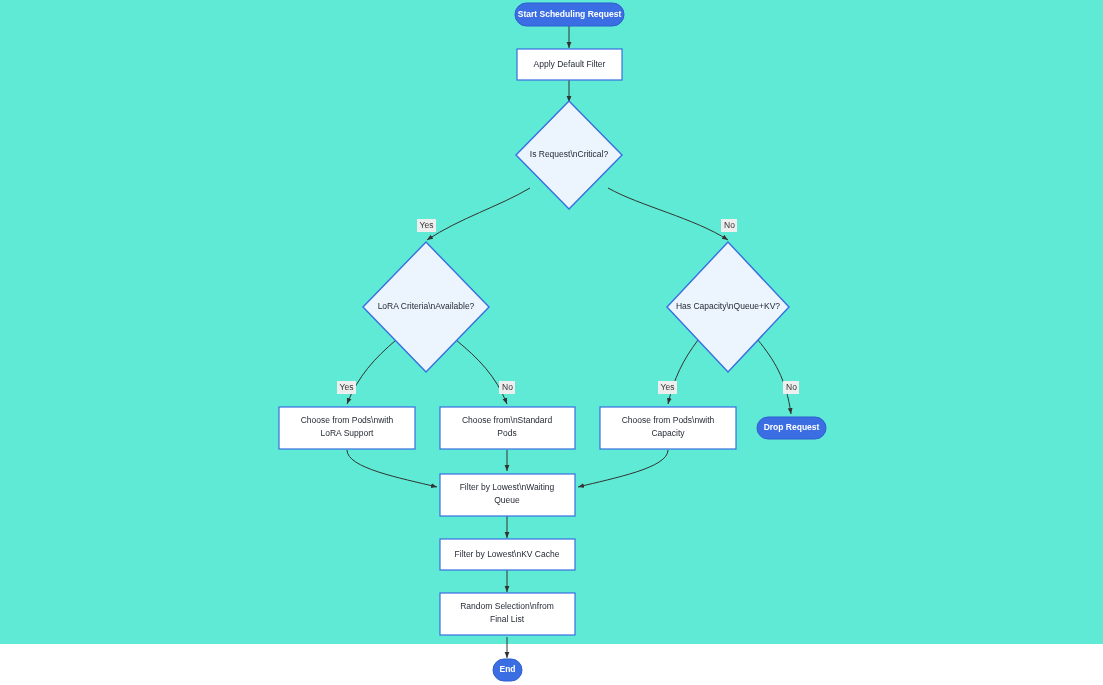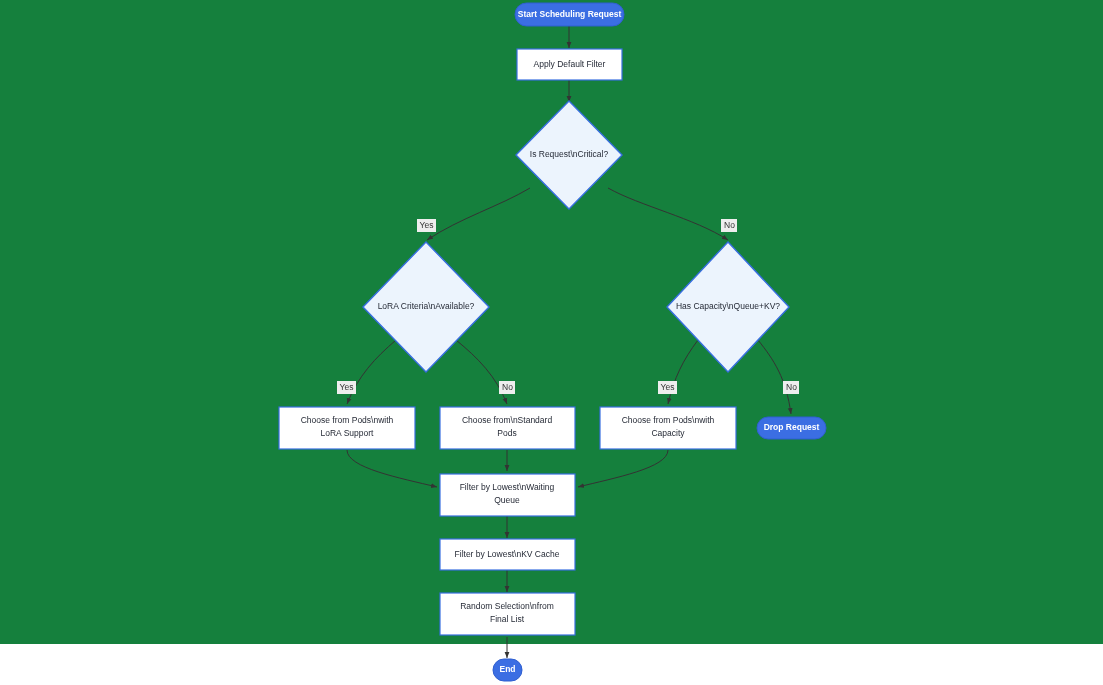--- a/index.html
+++ b/index.html
@@ -11,21 +11,21 @@
   body {
     width: 1103px;
     height: 685px;
     overflow: hidden;
     font-family: "Liberation Sans", sans-serif;
   }
   #flow-root {
     position: relative;
     width: 1103px;
     height: 644px;
-    background: #15803d;
+    background: #5eead4;
   }
   svg.flow-canvas {
     position: absolute;
     top: 0;
     left: 0;
     width: 1103px;
     height: 685px;
     display: block;
   }
   .edge-path {

